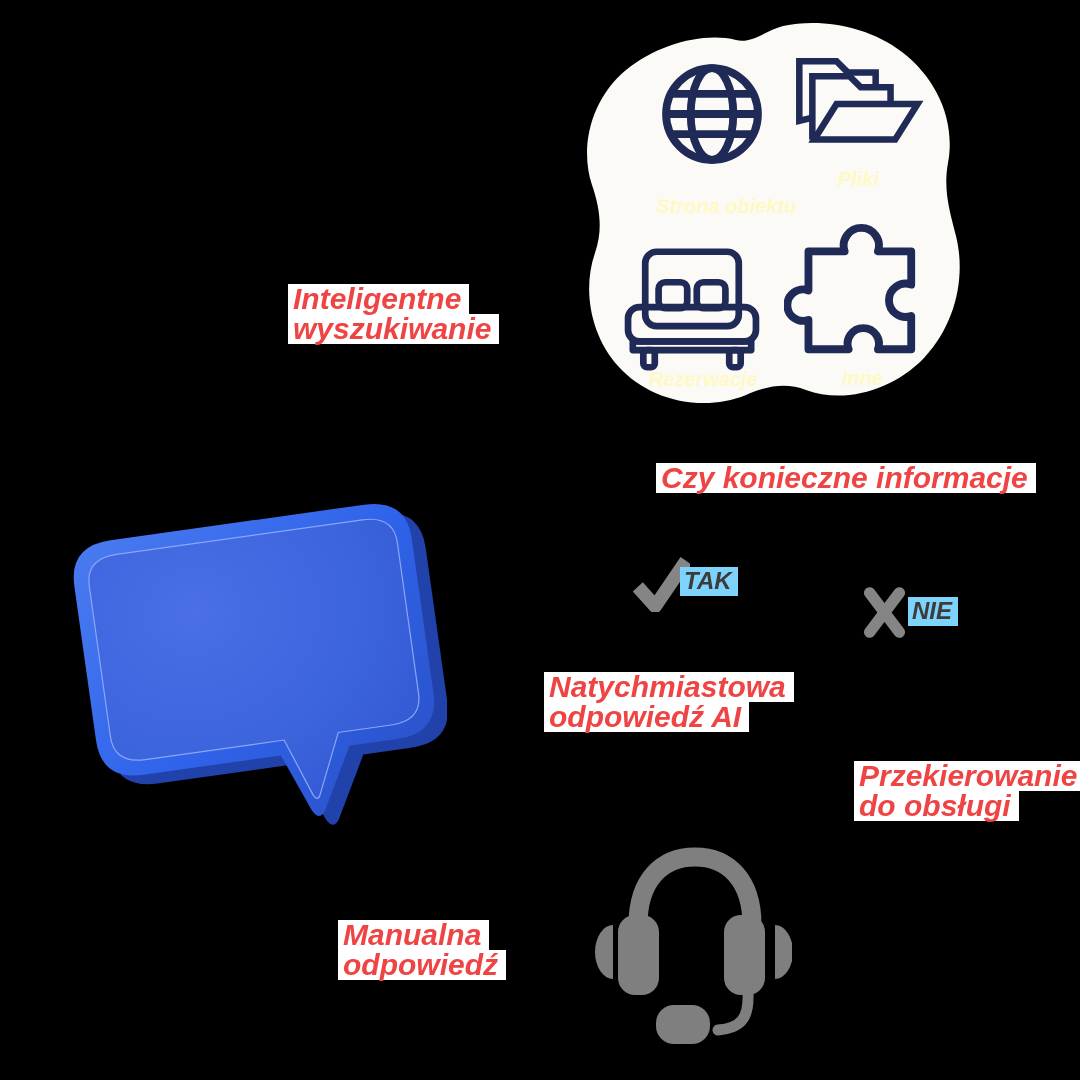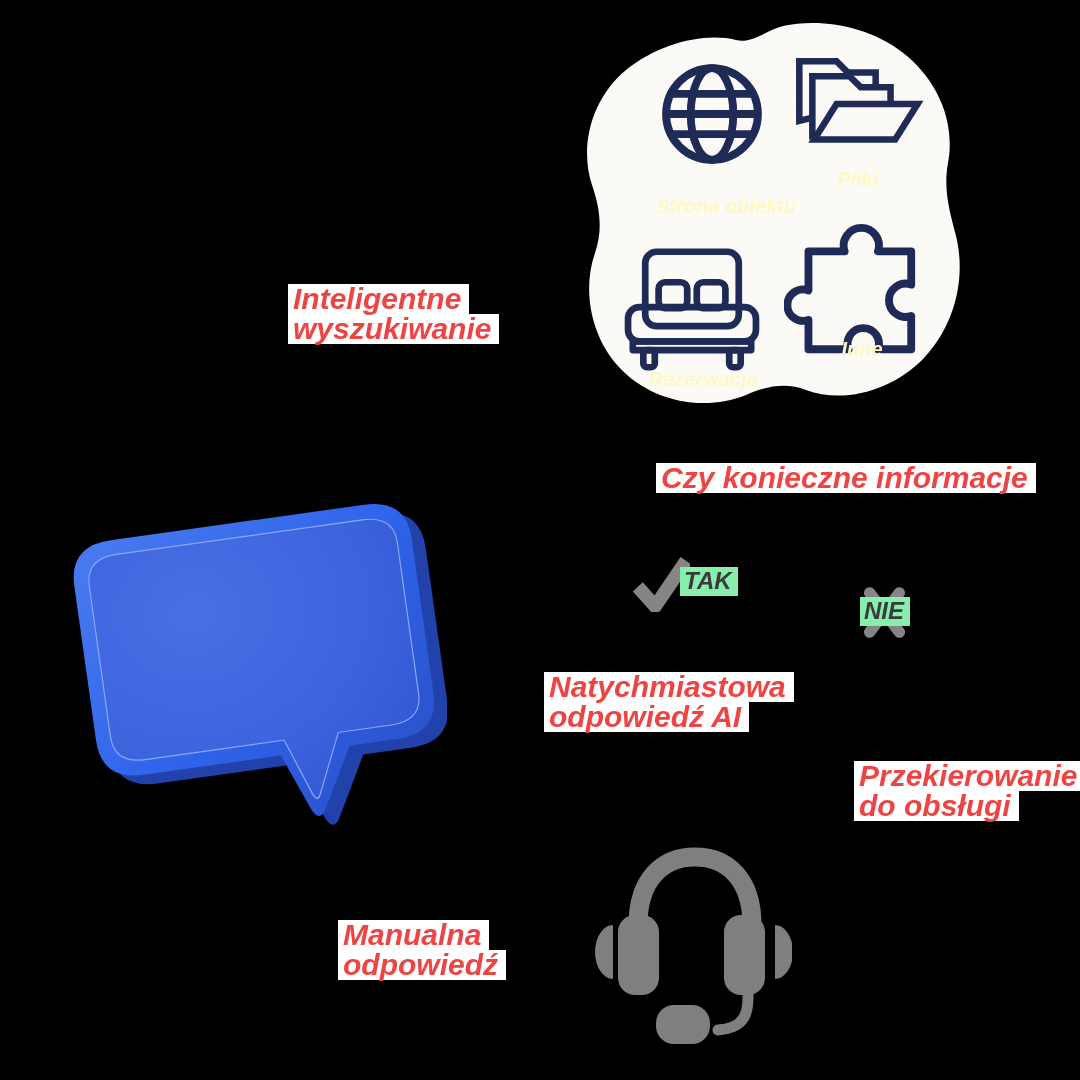--- a/index.html
+++ b/index.html
@@ -13,21 +13,21 @@
     display:table;background:#ffffff;color:#ef4444;
     font-weight:700;font-style:italic;font-size:30px;line-height:27px;
     padding:1px 8px 2px 5px;white-space:nowrap;
   }
   
   .navy-label{
     position:absolute;text-align:center;color:#fef9c3;
     font-weight:700;font-style:italic;font-size:20px;white-space:nowrap;
   }
   .branch-label span{
-    display:table;background:#86efac;color:#3b3b3b;
+    display:table;background:#7dd3fc;color:#3b3b3b;
     font-weight:700;font-style:italic;font-size:24px;line-height:28px;
     padding:0 6px 1px 4px;white-space:nowrap;
   }
   svg{display:block;}
 </style>
 </head>
 <body>
 
 <div class="stage">
 
@@ -72,21 +72,21 @@
         <rect x="24" y="109" width="12" height="18" rx="4"></rect>
         <rect x="114" y="109" width="12" height="18" rx="4"></rect>
       </g>
     </svg>
     <div class="navy-label" style="left:35px;top:350px;width:180px;">Rezerwacje</div>
 
     <svg class="abs" style="left:206px;top:204px" width="137" height="137" viewBox="0 0 140 140">
       <path fill="none" stroke="#1f2a57" stroke-width="8" stroke-linejoin="round" d="M25,30 H62 A18,18 0 1,1 96,30 H130 V64 A17,17 0 1,0 130,96 V130 H96
            A16,16 0 1,0 66,130 H25 V100 A16,16 0 1,1 25,70 Z"></path>
     </svg>
-    <div class="navy-label" style="left:234px;top:320px;width:100px;">Inne</div>
+    <div class="navy-label" style="left:234px;top:349px;width:100px;">Inne</div>
   </div>
 
   <div class="abs hl-lines" style="left:288px;top:284px;">
     <span>Inteligentne</span>
     <span>wyszukiwanie</span>
   </div>
 
   <svg class="abs" style="left:62px;top:496px" width="385" height="365" viewBox="0 0 400 370">
     <defs>
       <linearGradient id="rimG" x1="0" y1="0" x2="1" y2="1">
@@ -130,21 +130,21 @@
   <div class="abs branch-label" style="left:680px;top:567px;">
     <span>TAK</span>
   </div>
 
   <svg class="abs" style="left:863px;top:586px" width="43" height="53" viewBox="0 0 45 55">
     <g stroke="#858585" stroke-width="12" stroke-linecap="round">
       <line x1="7" y1="7" x2="38" y2="48"></line>
       <line x1="38" y1="7" x2="7" y2="48"></line>
     </g>
   </svg>
-  <div class="abs branch-label" style="left:860px;top:597px;">
+  <div class="abs branch-label" style="left:908px;top:597px;">
     <span>NIE</span>
   </div>
 
   <div class="abs hl-lines" style="left:544px;top:672px;">
     <span>Natychmiastowa</span>
     <span>odpowiedź AI</span>
   </div>
 
   <div class="abs hl-lines" style="left:854px;top:761px;">
     <span>Przekierowanie</span>

